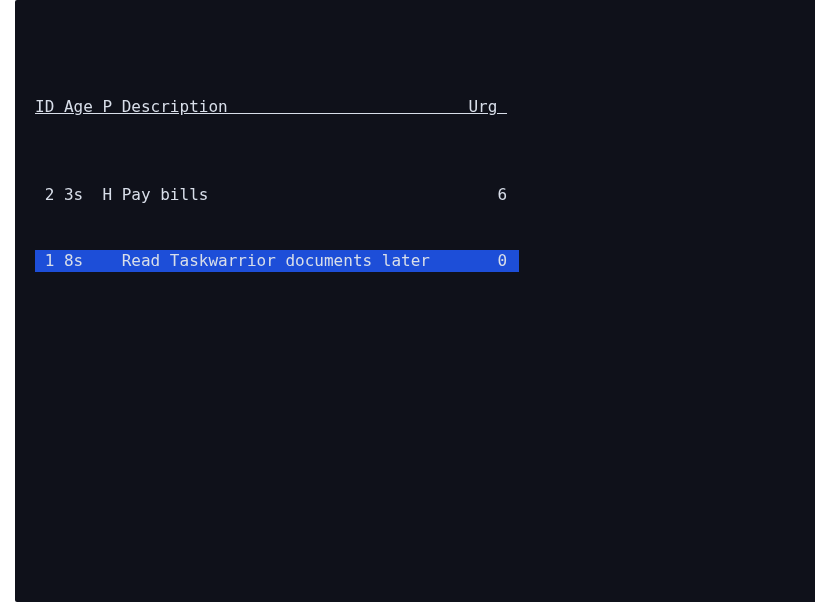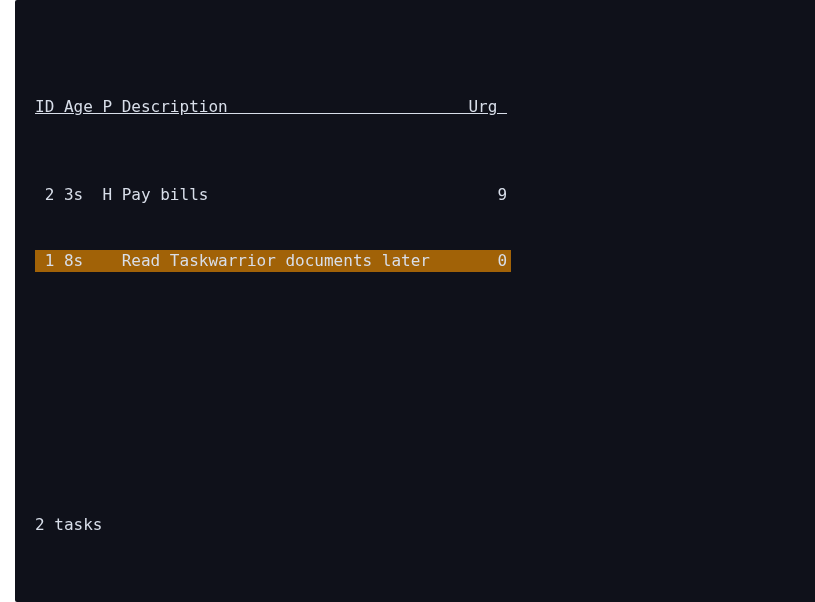--- a/index.html
+++ b/index.html
@@ -23,41 +23,40 @@
     margin-left: 15px;
   }
   .row {
     min-height: 22px;
   }
   .u {
     text-decoration: underline;
   }
   .highlight-row {
     display: inline-block;
-    background: #a16207;
-    padding-right: 4px;
+    background: #1d4ed8;
+    padding-right: 12px;
   }
   
 </style>
 </head>
 <body>
 
 <div class="terminal">
 
   
   <div class="row"><span class="u">ID Age P Description                         Urg </span></div>
   
-  <div class="row"><span> 2 3s  H Pay bills                              9</span></div>
+  <div class="row"><span> 2 3s  H Pay bills                              6</span></div>
   <div class="row"><span class="highlight-row"> 1 8s    Read Taskwarrior documents later       0</span></div>
 
   <div class="row">&nbsp;</div>
   <div class="row">&nbsp;</div>
 
   
-  <div class="row">2 tasks</div>
   
   
   
   
 
   
 
   
   
   

